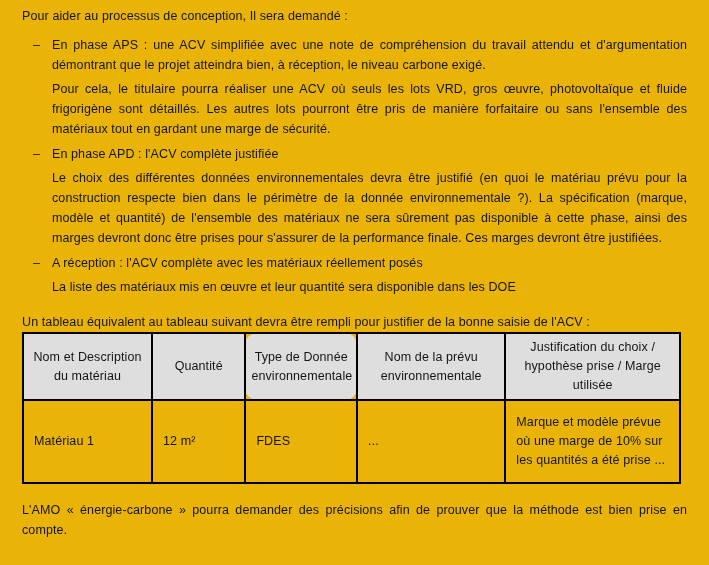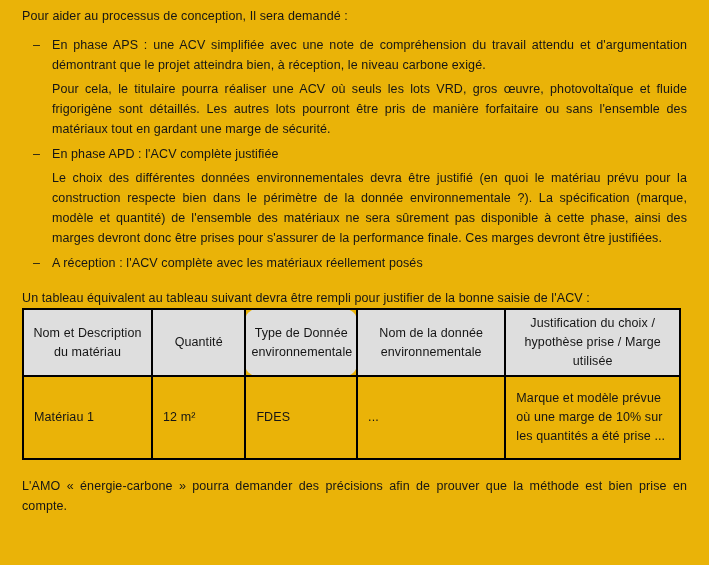--- a/index.html
+++ b/index.html
@@ -103,32 +103,33 @@
     <div class="bullet-body">
       <p class="lead">En phase APD : l'ACV complète justifiée</p>
       <p class="cont">Le choix des différentes données environnementales devra être justifié (en quoi le matériau prévu pour la construction respecte bien dans le périmètre de la donnée environnementale ?). La spécification (marque, modèle et quantité) de l'ensemble des matériaux ne sera sûrement pas disponible à cette phase, ainsi des marges devront donc être prises pour s'assurer de la performance finale. Ces marges devront être justifiées.</p>
     </div>
   </div>
 
   <div class="bullet">
     <span class="dash">–</span>
     <div class="bullet-body">
       <p class="lead">A réception : l'ACV complète avec les matériaux réellement posés</p>
+      <p class="cont">La liste des matériaux mis en œuvre et leur quantité sera disponible dans les DOE</p>
     </div>
   </div>
 
   <p class="table-intro">Un tableau équivalent au tableau suivant devra être rempli pour justifier de la bonne saisie de l'ACV :</p>
 
   <table class="acv">
     <thead>
       <tr>
         <th class="c1">Nom et Description du matériau</th>
         <th class="c2">Quantité</th>
         <th class="c3">Type de Donnée environnementale</th>
-        <th class="c4">Nom de la donnée environnementale</th>
+        <th class="c4">Nom de la prévu environnementale</th>
         <th class="c5">Justification du choix / hypothèse prise / Marge utilisée</th>
       </tr>
     </thead>
     <tbody>
       <tr>
         <td class="c1">Matériau 1</td>
         <td class="c2">12 m²</td>
         <td class="c3">FDES</td>
         <td class="c4">...</td>
         <td class="c5">Marque et modèle prévue où une marge de 10% sur les quantités a été prise ...</td>

